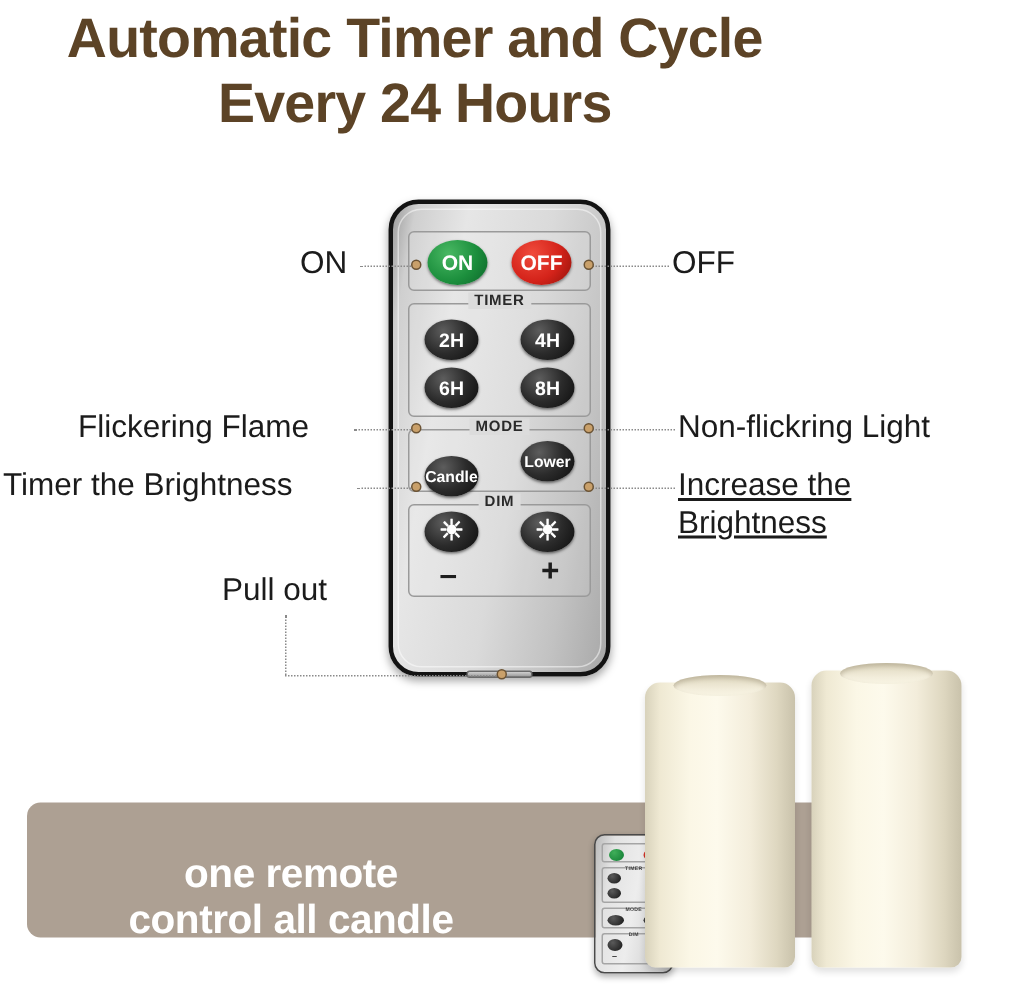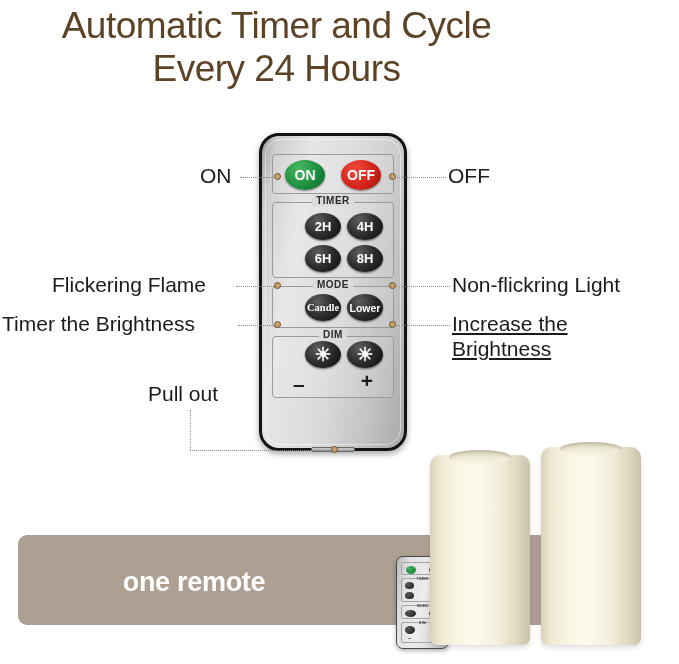--- a/index.html
+++ b/index.html
@@ -8,21 +8,21 @@
     background:#ffffff;
     font-family:"Liberation Sans", sans-serif;
     -webkit-font-smoothing:antialiased;
   }
 
   
   #title{
     position:absolute;left:0;top:0;width:553px;
     text-align:center;
     color:#5C4326;
-    font-weight:normal;
+    font-weight:bold;
     font-size:37px;
     line-height:43px;
     letter-spacing:-0.5px;
     padding-top:4px;
   }
   #title .l2{display:block;text-align:center;}
 
   
   .callout{
     position:absolute;
@@ -99,28 +99,27 @@
     right:12px;top:5px;
     background:radial-gradient(circle at 35% 30%,#f04b3c 0%,#d4231a 55%,#8f1109 100%);
     font-size:14px;
     box-shadow:0 1px 2px rgba(0,0,0,.5);
   }
   .btn-dark{
     width:36px;height:27px;
     background:radial-gradient(circle at 35% 28%,#5d5d5d 0%,#2b2b2b 50%,#0c0c0c 100%);
     font-size:13px;
     box-shadow:0 1px 2px rgba(0,0,0,.55);
-    margin-left:22px;
   }
   .btn-dark.small{font-size:10.5px;}
   .t-tl{left:10px;top:10px;}
   .t-tr{right:10px;top:10px;}
   .t-bl{left:10px;top:42px;}
   .t-br{right:10px;top:42px;}
-  .m-l{left:10px;top:7px;font-family:Liberation Serif, serif;}
+  .m-l{left:10px;top:17px;}
   .m-r{right:10px;top:7px;}
   .d-l{left:10px;top:4px;}
   .d-r{right:10px;top:4px;}
 
   .sun{width:36px;height:27px;}
   .sunglyph{font-size:19px;line-height:19px;color:#ffffff;}
   .dimsign{
     position:absolute;font-size:21px;font-weight:bold;color:#1d1d1d;
     line-height:21px;
   }
@@ -262,20 +261,21 @@
 <div class="dot" style="left:389px;top:321px;"></div>
 
 <div class="callout" style="left:148px;top:381px;">Pull out</div>
 <div class="leader-v" style="left:190px;top:410px;height:40px;"></div>
 <div class="leader" style="left:190px;top:450px;width:145px;"></div>
 <div class="dot" style="left:331px;top:446px;"></div>
 
 <div id="banner" style="background: rgb(173, 160, 147);">
   <div id="banner-text" style="color: rgb(255, 255, 255);">
     <span>one remote</span>
+    <span class="l2">control all candle</span>
   </div>
 </div>
 
 <div id="mini-remote">
   <div class="mini-panel" style="top:5px;height:13px;">
     <div class="mini-btn mini-green" style="left:4px;top:3px;width:10px;height:8px;"></div>
     <div class="mini-btn mini-red" style="right:4px;top:3px;width:10px;height:8px;"></div>
   </div>
   <div class="mini-panel" style="top:21px;height:24px;">
     <div class="mini-lbl" style="top:-2px;">TIMER</div>

